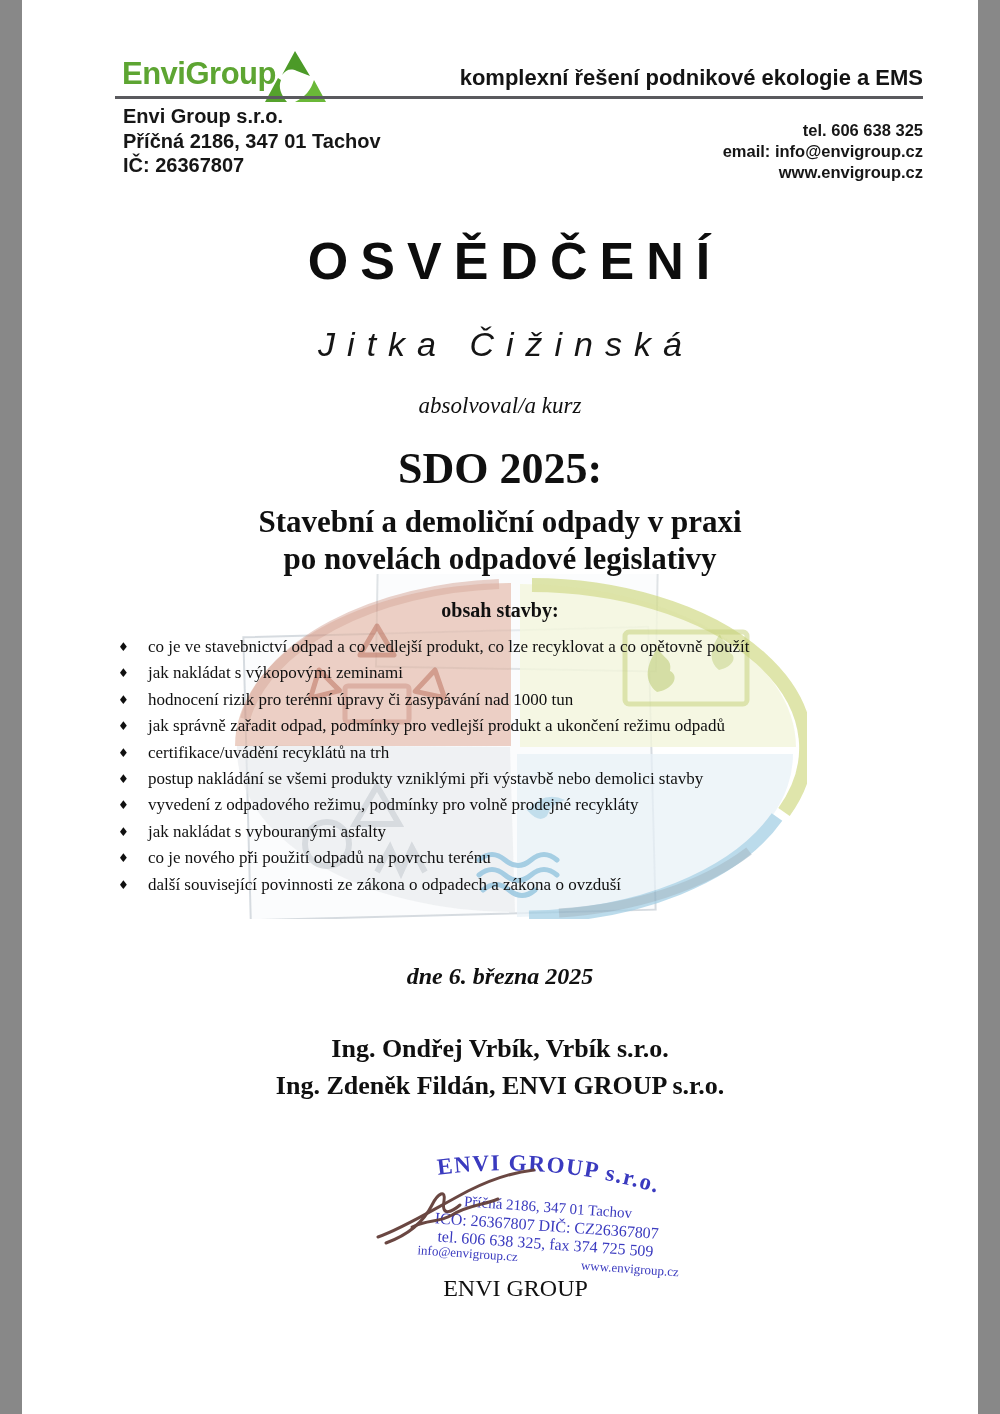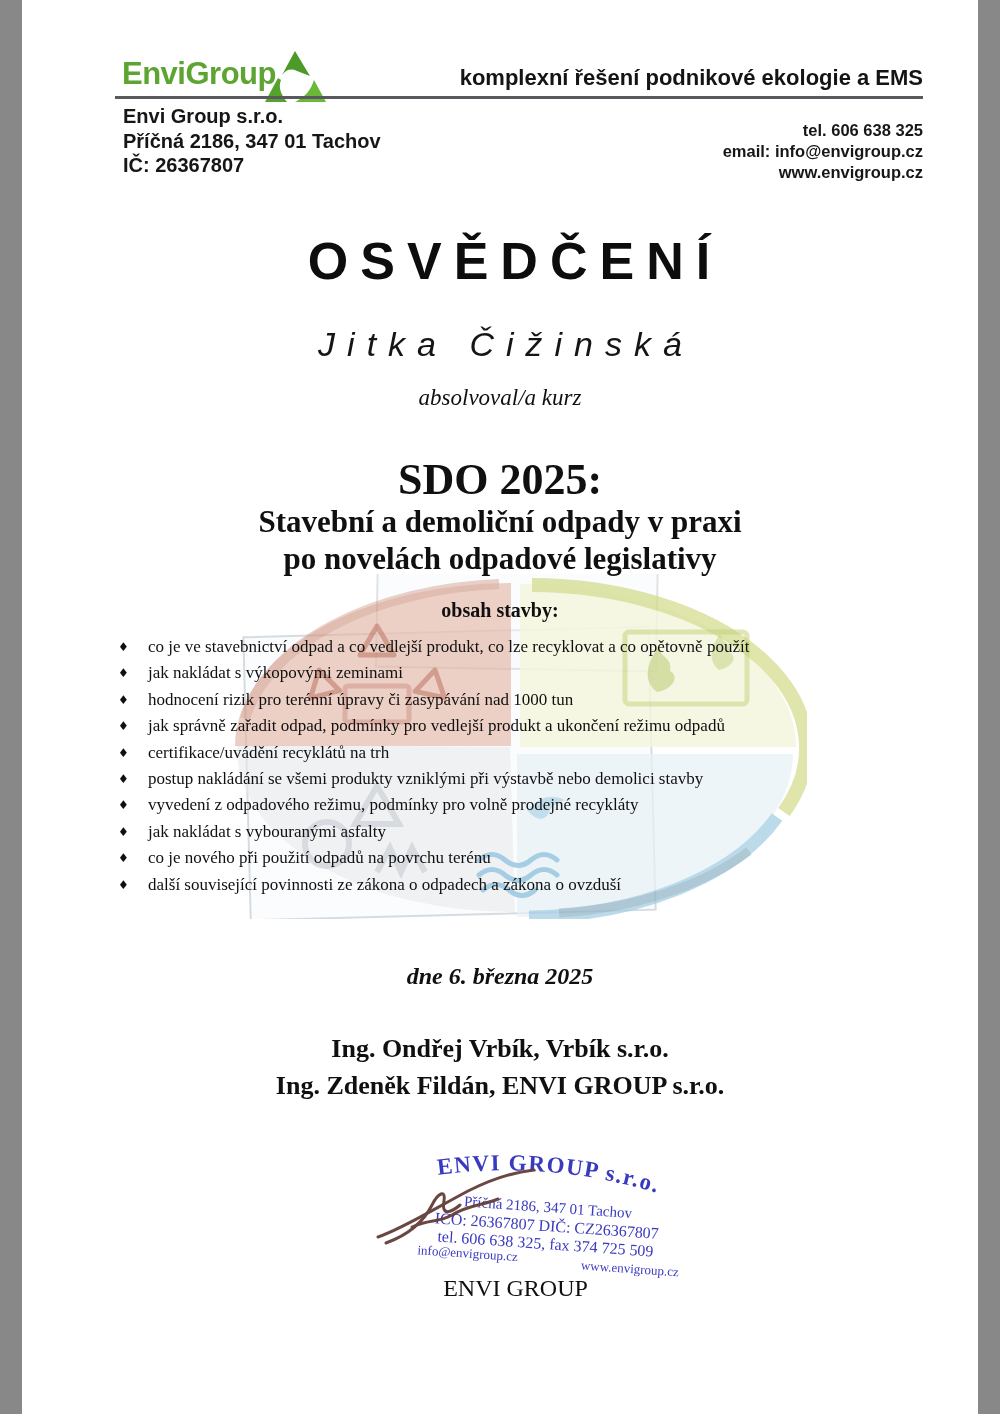--- a/index.html
+++ b/index.html
@@ -17,22 +17,22 @@
   .address-block{position:absolute;left:101px;top:104px;z-index:2;
                  font:700 20px/24.5px "Liberation Sans",sans-serif;color:#161616;}
   .contact-block{position:absolute;right:55px;top:104px;z-index:2;text-align:right;
                  font:700 16.5px/21px "Liberation Sans",sans-serif;color:#161616;margin-top:16px;}
 
   
   .cert-title{top:233px;font:700 52px/1.1 "Liberation Sans",sans-serif;
               letter-spacing:12px;text-indent:12px;color:#0d0d0d;margin-left:18px;}
   .recipient{top:326px;font:italic 400 34px/1.1 "Liberation Sans",sans-serif;
              letter-spacing:12px;text-indent:12px;color:#151515;}
-  .kurz-note{top:384px;font:italic 400 23px/1.2 "Liberation Serif",serif;}
-  .course-code{top:456px;font:700 44px/1.1 "Liberation Serif",serif;}
+  .kurz-note{top:392px;font:italic 400 23px/1.2 "Liberation Serif",serif;}
+  .course-code{top:445px;font:700 44px/1.1 "Liberation Serif",serif;}
   .course-line1{top:504px;font:700 31px/1.15 "Liberation Serif",serif;}
   .course-line2{top:541px;font:700 31px/1.15 "Liberation Serif",serif;}
   .obsah{top:598px;font:700 20px/1.2 "Liberation Serif",serif;}
 
   
   .topics{position:absolute;left:93px;top:634px;width:840px;margin:0;padding:0;
           list-style:none;z-index:2;}
   .topics li{position:relative;padding-left:33px;
              font:400 17px/26.4px "Liberation Serif",serif;color:#101010;}
   .bullet{position:absolute;left:3px;top:0;font-family:"DejaVu Sans",sans-serif;

